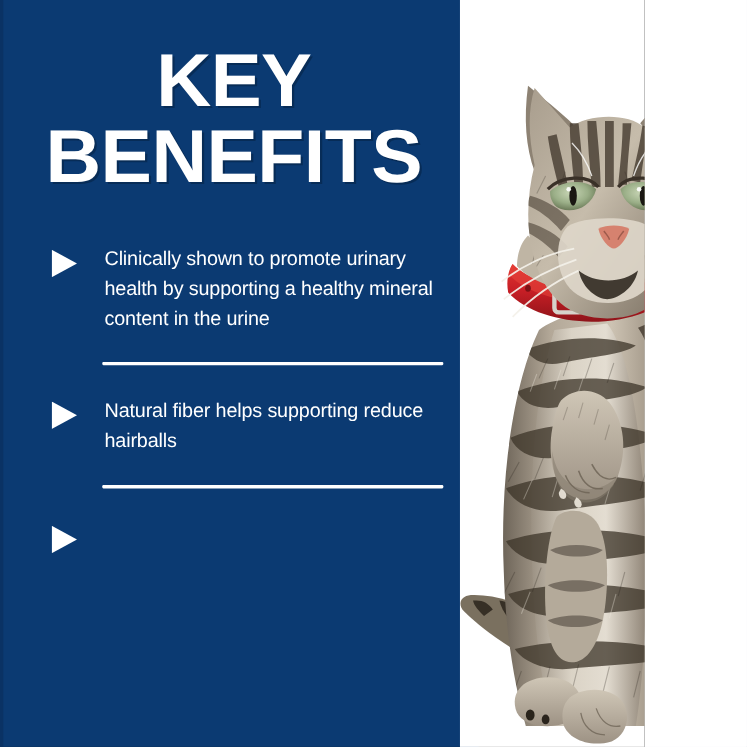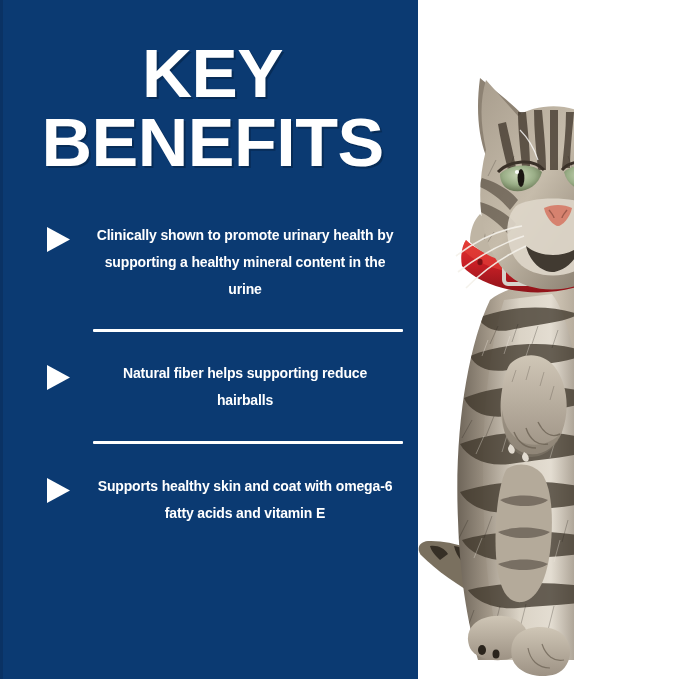--- a/index.html
+++ b/index.html
@@ -13,20 +13,21 @@
     overflow: hidden;
     font-family: "Liberation Sans", sans-serif;
     -webkit-font-smoothing: antialiased;
   }
   #page {
     position: relative;
     width: 574px;
     height: 679px;
     background: #000000;
     overflow: hidden;
+    padding-left: 12px;
   }
 
   
   #navy-panel {
     position: absolute;
     left: 0;
     top: 0;
     width: 435px;
     height: 679px;
     background: #0b3a72;
@@ -90,26 +91,25 @@
     left: 0;
     top: 5px;
     width: 23px;
     height: 25px;
     display: block;
   }
   .benefit-text {
     display: block;
     color: #ffffff;
     font-family: "Liberation Sans", sans-serif;
-    font-weight: bold;
-    font-size: 14px;
+    font-weight: normal;
+    font-size: 18px;
     line-height: 27px;
     letter-spacing: -0.15px;
     max-width: 300px;
-    text-align: center;
   }
   .benefit-divider {
     display: block;
     height: 3px;
     background: #ffffff;
     margin-left: 46px;
     margin-right: 4px;
     border-radius: 1px;
   }
   #divider-1 { margin-top: 26px; margin-bottom: 28px; }
@@ -162,21 +162,20 @@
       </div>
 
       <span class="benefit-divider" id="divider-2"></span>
 
       <div class="benefit-item">
         <span class="benefit-bullet">
           <svg width="23" height="25" viewBox="0 0 23 25" xmlns="http://www.w3.org/2000/svg">
             <polygon points="0,0 23,12.5 0,25" fill="#ffffff"></polygon>
           </svg>
         </span>
-        <span class="benefit-text">Supports healthy skin and coat with omega-6 fatty acids and vitamin E</span>
       </div>
 
     </div>
   </div>
 
   <div id="cat-photo">
     <svg width="261" height="679" viewBox="0 0 261 679" xmlns="http://www.w3.org/2000/svg">
       <defs>
         <linearGradient id="bodyFur" x1="0" y1="0" x2="1" y2="0">
           <stop offset="0%" stop-color="#6e6559"></stop>

